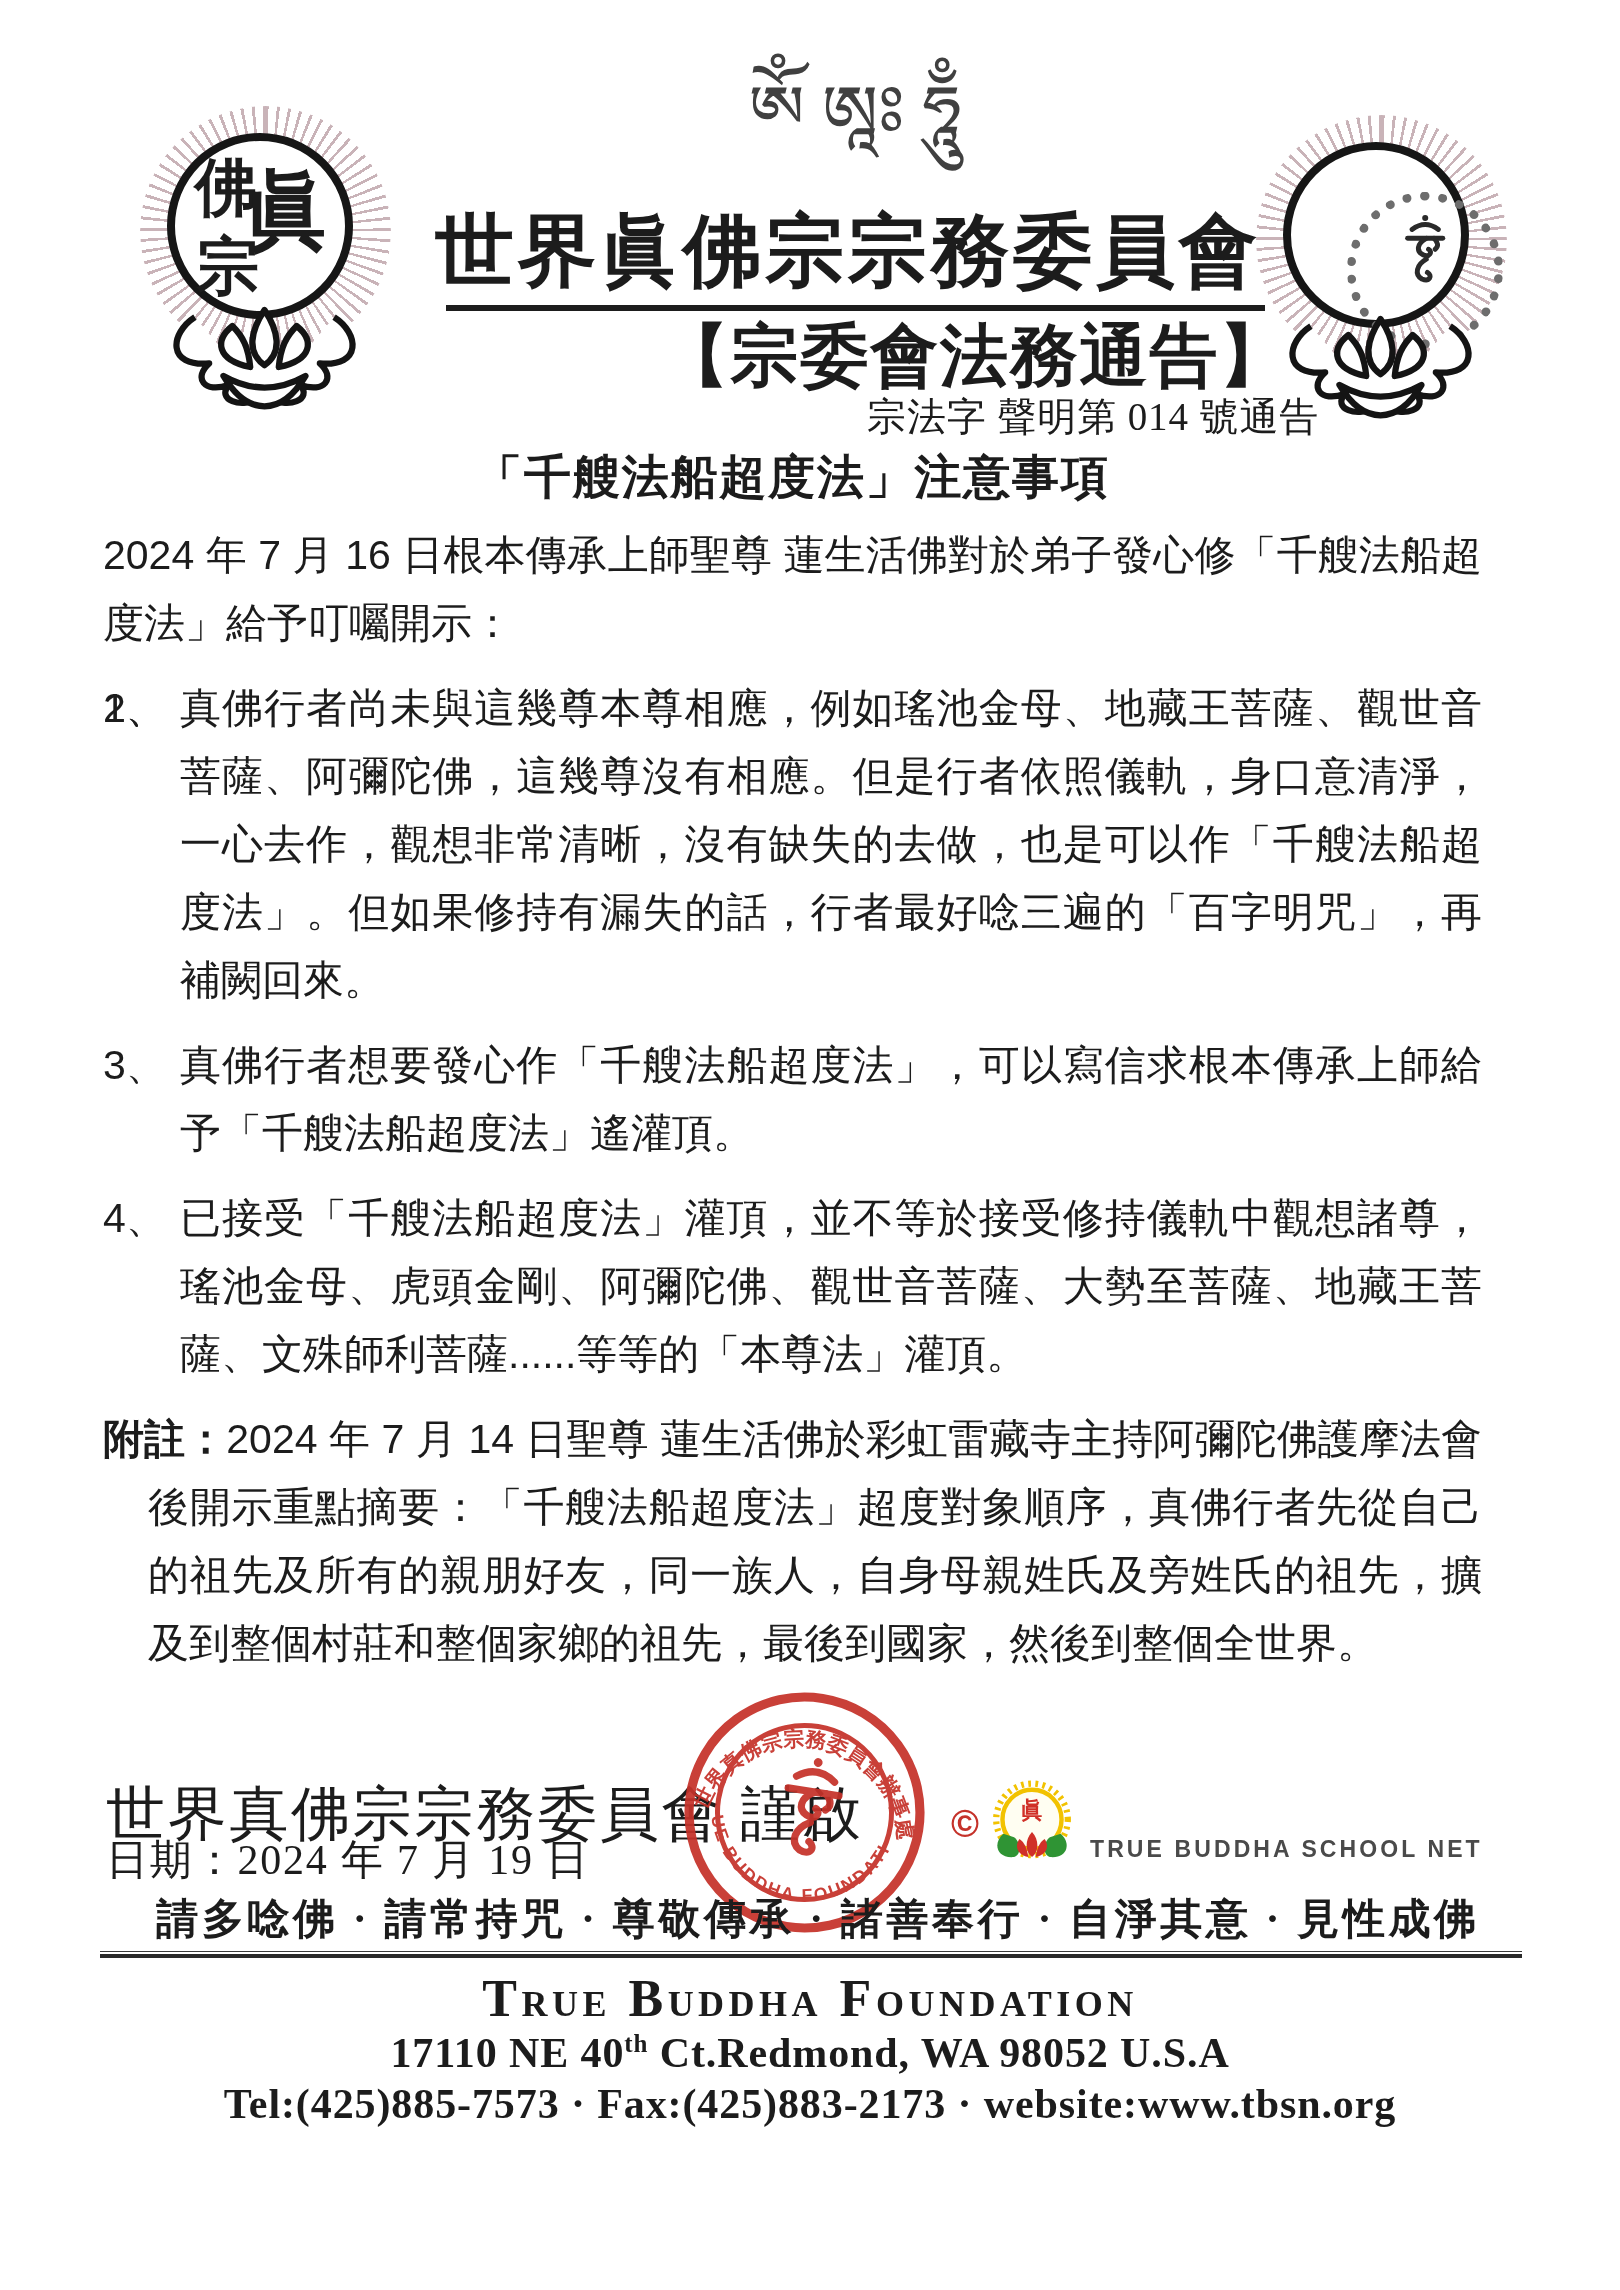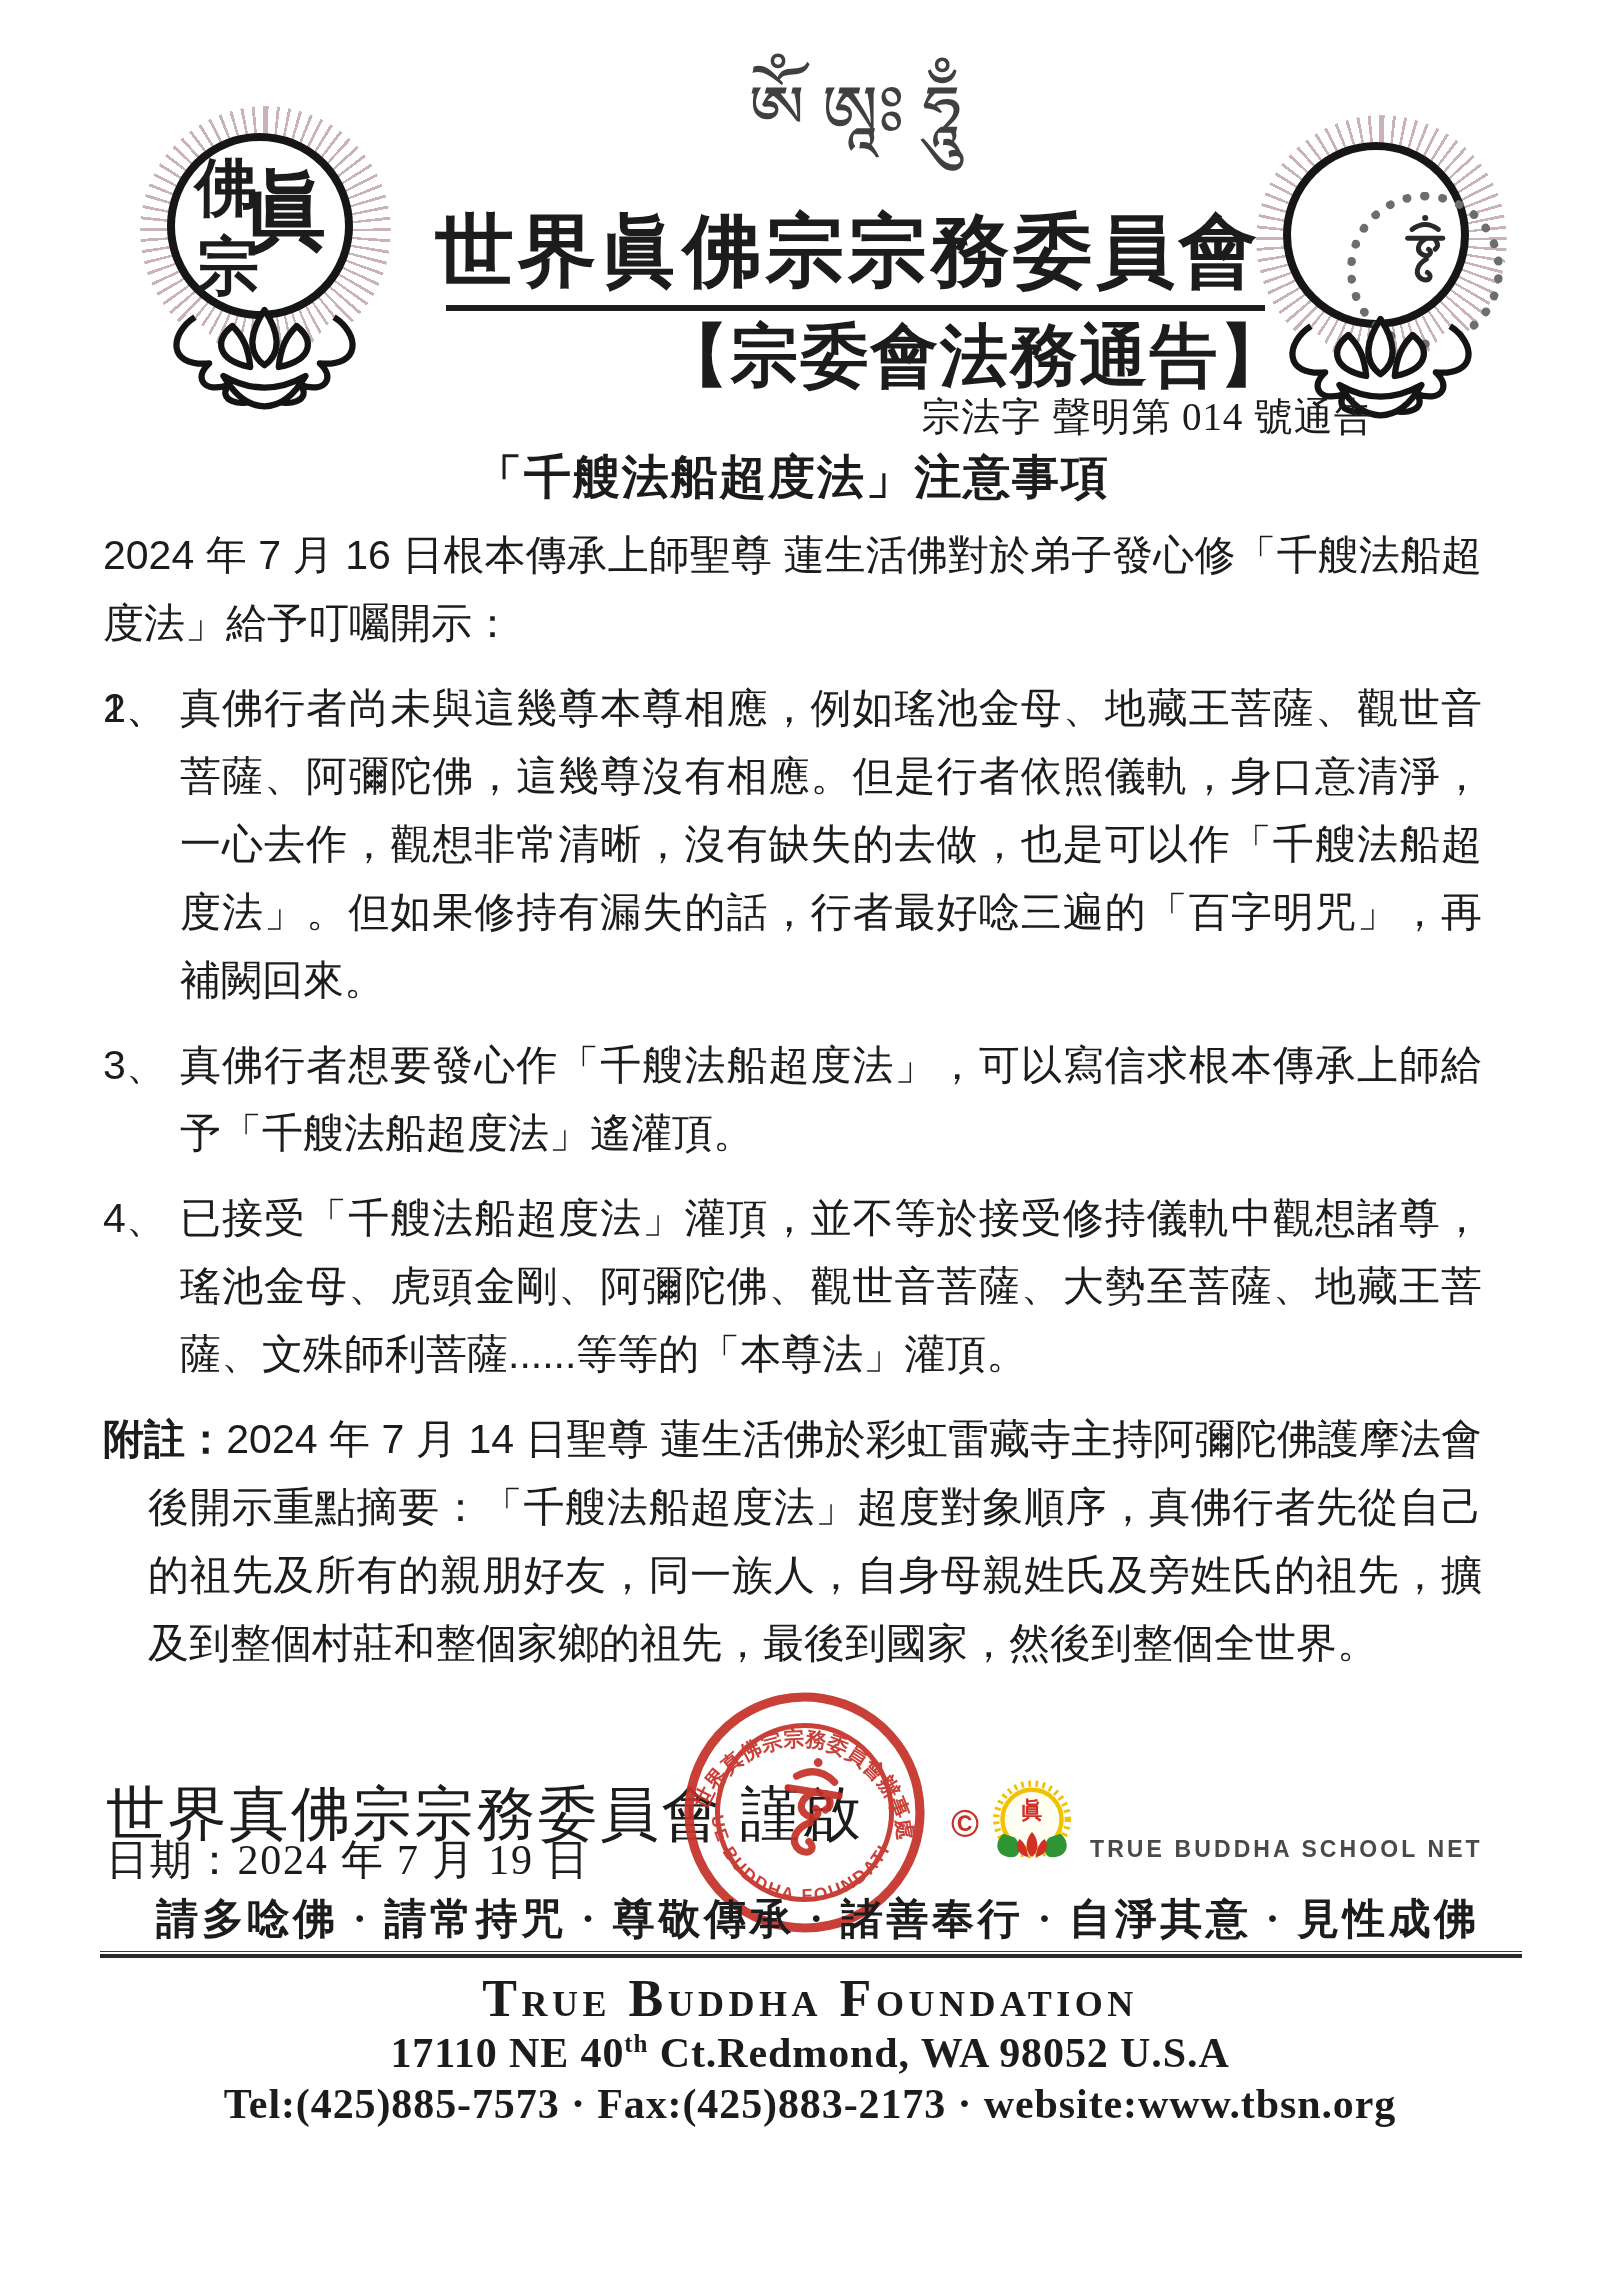--- a/index.html
+++ b/index.html
@@ -39,21 +39,21 @@
   .org-title{
     position:absolute;left:407px;top:199px;width:882px;text-align:center;
     font-size:79px;font-weight:bold;letter-spacing:3.6px;white-space:nowrap;
   }
   .header-rule{position:absolute;left:446px;top:305px;width:819px;height:6.3px;background:#1d1d1d;}
   .notice-banner{
     position:absolute;left:407px;top:311px;width:882px;text-align:right;
     font-size:68px;font-weight:bold;letter-spacing:1.8px;white-space:nowrap;
   }
   .reference{
-    position:absolute;right:204px;top:390px;width:537px;text-align:center;
+    position:absolute;right:216px;top:390px;width:537px;text-align:left;
     font-size:39px;letter-spacing:0.9px;white-space:nowrap;
   }
   
   .doc-title{
     position:absolute;left:103px;top:446px;width:1379px;text-align:center;
     font-size:47px;font-weight:bold;letter-spacing:1.8px;
     font-family:"Liberation Sans",sans-serif;
   }
   .body-text{
     position:absolute;left:103px;top:521px;width:1379px;

